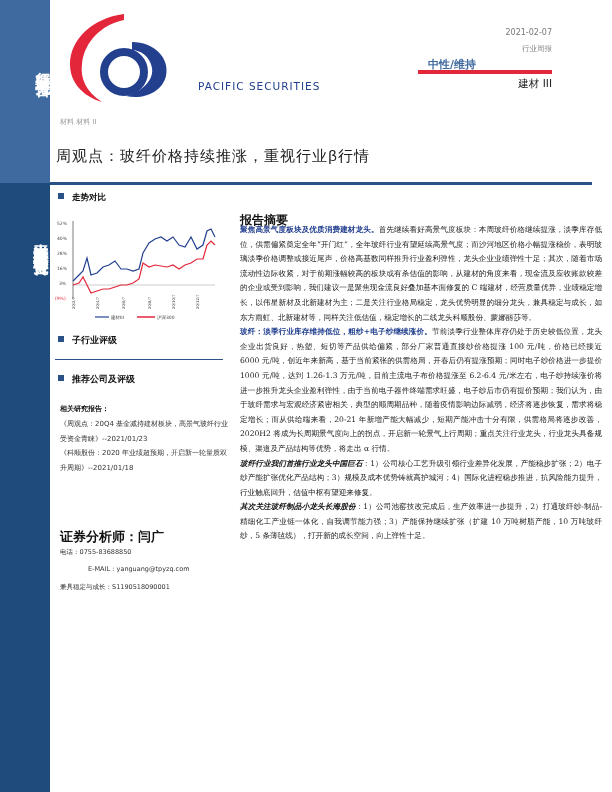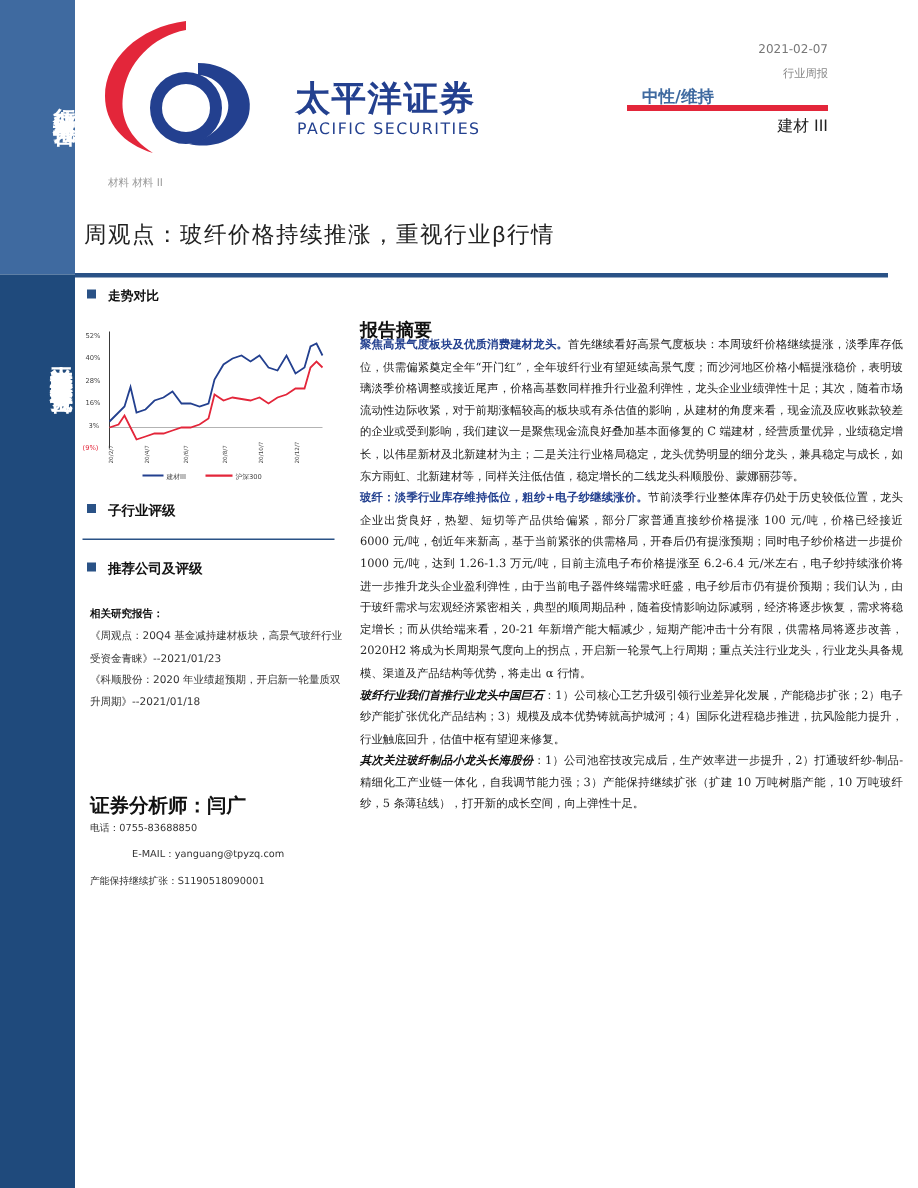--- a/index.html
+++ b/index.html
@@ -19,21 +19,21 @@
   .logo-en { position: absolute; left: 136px; top: 68px; font-size: 10.5px; color: #23408f; letter-spacing: 1px;
              font-family: "DejaVu Sans", sans-serif; }
 
   .hdr-date { position: absolute; right: 0; width: 200px; left: 352px; text-align: right; top: 28px;
               font-size: 8px; color: #777; font-family: "DejaVu Sans", sans-serif; }
   .hdr-type { position: absolute; left: 352px; width: 200px; text-align: right; top: 44px; font-size: 7.5px; color: #888; }
   .hdr-rating { position: absolute; left: 352px; width: 200px; text-align: center; top: 57px; font-size: 11px; color: #3f6aa0; font-weight: bold; }
   .hdr-rule { position: absolute; left: 418px; top: 70px; width: 134px; height: 4px; background: #e3263a; }
   .hdr-sector { position: absolute; left: 352px; width: 200px; text-align: right; top: 77px; font-size: 10.5px; color: #222; }
 
-  .breadcrumb { position: absolute; left: 72px; top: 117px; font-size: 7px; color: #999; }
+  .breadcrumb { position: absolute; left: 60px; top: 117px; font-size: 7px; color: #999; }
   .page-title { position: absolute; left: 56px; top: 147px; font-size: 15px; color: #222; letter-spacing: 1px;
                 font-family: Liberation Mono, monospace; }
   .title-rule { position: absolute; left: 50px; top: 182px; width: 542px; height: 3px; background: #2a5286; }
 
   .sec-head { position: absolute; left: 58px; font-size: 9px; font-weight: bold; color: #111; font-family: "DejaVu Serif", serif; }
   .sec-head .sq { display: inline-block; width: 6px; height: 6px; background: #2a5286; margin-right: 8px; vertical-align: 1px; }
   .sec-head.s1 { top: 192px; font-size: 8.5px; }
   .sec-head.s2 { top: 334px; }
   .sec-head.s3 { top: 373px; }
   .left-rule { position: absolute; left: 55px; top: 359px; width: 168px; height: 1px; background: #2a5286; }
@@ -61,21 +61,20 @@
 <div class="side-text t1">行业研究报告</div>
 <div class="side-text t2">太平洋证券股份有限公司证券研究报告</div>
 
 <div class="logo">
   <svg width="130" height="90" viewBox="0 0 130 90">
     <path d="M62 2 C30 6 8 28 8 52 C8 70 20 84 40 90 C24 80 18 66 20 52 C22 30 40 12 62 8 Z" fill="#e3263a"></path>
     <path d="M70 30 C92 30 108 46 104 64 C100 80 82 88 64 84 C80 80 92 68 90 56 C88 44 78 38 70 38 Z" fill="#23408f"></path>
     <circle cx="62" cy="60" r="20" fill="none" stroke="#23408f" stroke-width="8"></circle>
     <path d="M54 62 C56 52 66 50 70 56" fill="none" stroke="#ffffff" stroke-width="4"></path>
   </svg>
-  <div class="logo-cn">太平洋证券</div>
   <div class="logo-en">PACIFIC SECURITIES</div>
 </div>
 
 <div class="hdr-date">2021-02-07</div>
 <div class="hdr-type">行业周报</div>
 <div class="hdr-rating">中性/维持</div>
 <div class="hdr-rule"></div>
 <div class="hdr-sector">建材 III</div>
 
 <div class="breadcrumb">材料  材料 II</div>
@@ -119,21 +118,21 @@
 
 <div class="related-head">相关研究报告：</div>
 <div class="related">
   <div>《周观点：20Q4 基金减持建材板块，高景气玻纤行业受资金青睐》--2021/01/23</div>
   <div>《科顺股份：2020 年业绩超预期，开启新一轮量质双升周期》--2021/01/18</div>
 </div>
 
 <div class="analyst">证券分析师：闫广</div>
 <div class="contact c1">电话：0755-83688850</div>
 <div class="contact c2">E-MAIL：yanguang@tpyzq.com</div>
-<div class="contact c3">产能保持继续扩张：S1190518090001</div>
+<div class="contact c3">兼具稳定与成长：S1190518090001</div>
 
 <div class="abstract-title">报告摘要</div>
 <div class="abstract">
   <p><span class="hl-blue">聚焦高景气度板块及优质消费建材龙头。</span><span>首先继续看好高景气度板块：本周玻纤价格继续提涨，淡季库存低位，供需偏紧奠定全年“开门红”，全年玻纤行业有望延续高景气度；而沙河地区价格小幅提涨稳价，表明玻璃淡季价格调整或接近尾声，价格高基数同样推升行业盈利弹性，龙头企业业绩弹性十足；其次，随着市场流动性边际收紧，对于前期涨幅较高的板块或有杀估值的影响，从建材的角度来看，现金流及应收账款较差的企业或受到影响，我们建议一是聚焦现金流良好叠加基本面修复的 C 端建材，经营质量优异，业绩稳定增长，以伟星新材及北新建材为主；二是关注行业格局稳定，龙头优势明显的细分龙头，兼具稳定与成长，如东方雨虹、北新建材等，同样关注低估值，稳定增长的二线龙头科顺股份、蒙娜丽莎等。</span></p>
   <p><span class="hl-blue">玻纤：淡季行业库存维持低位，粗纱+电子纱继续涨价。</span><span>节前淡季行业整体库存仍处于历史较低位置，龙头企业出货良好，热塑、短切等产品供给偏紧，部分厂家普通直接纱价格提涨 100 元/吨，价格已经接近 6000 元/吨，创近年来新高，基于当前紧张的供需格局，开春后仍有提涨预期；同时电子纱价格进一步提价 1000 元/吨，达到 1.26-1.3 万元/吨，目前主流电子布价格提涨至 6.2-6.4 元/米左右，电子纱持续涨价将进一步推升龙头企业盈利弹性，由于当前电子器件终端需求旺盛，电子纱后市仍有提价预期；我们认为，由于玻纤需求与宏观经济紧密相关，典型的顺周期品种，随着疫情影响边际减弱，经济将逐步恢复，需求将稳定增长；而从供给端来看，20-21 年新增产能大幅减少，短期产能冲击十分有限，供需格局将逐步改善，2020H2 将成为长周期景气度向上的拐点，开启新一轮景气上行周期；重点关注行业龙头，行业龙头具备规模、渠道及产品结构等优势，将走出 α 行情。</span></p>
   <p><span class="hl-black">玻纤行业我们首推行业龙头中国巨石</span><span>：1）公司核心工艺升级引领行业差异化发展，产能稳步扩张；2）电子纱产能扩张优化产品结构；3）规模及成本优势铸就高护城河；4）国际化进程稳步推进，抗风险能力提升，行业触底回升，估值中枢有望迎来修复。</span></p>
   <p><span class="hl-black">其次关注玻纤制品小龙头长海股份</span><span>：1）公司池窑技改完成后，生产效率进一步提升，2）打通玻纤纱-制品-精细化工产业链一体化，自我调节能力强；3）产能保持继续扩张（扩建 10 万吨树脂产能，10 万吨玻纤纱，5 条薄毡线），打开新的成长空间，向上弹性十足。</span></p>
 </div>
 
 </body></html>

